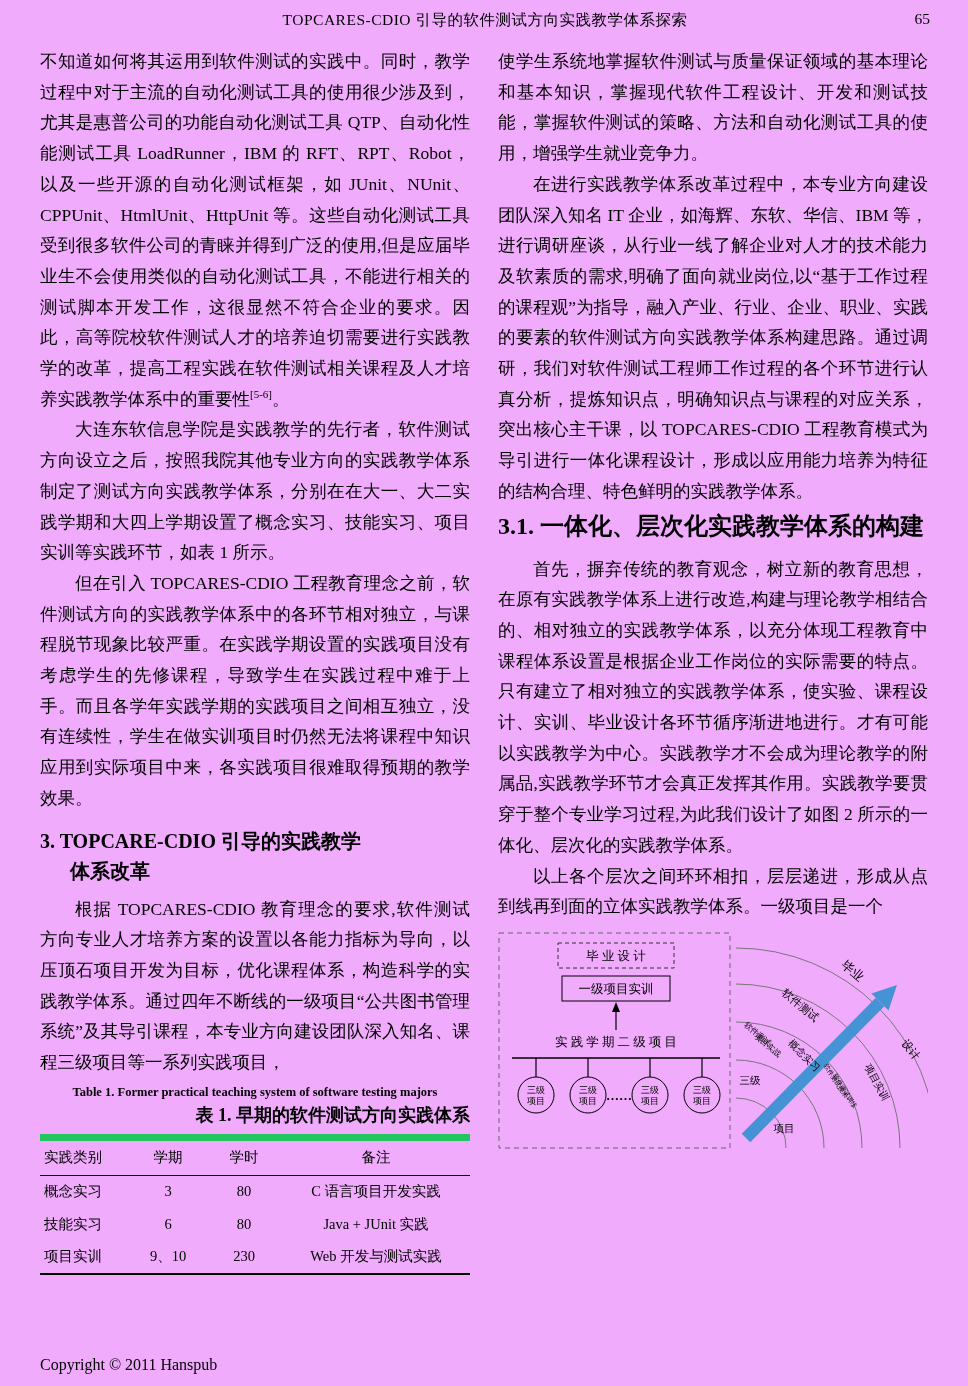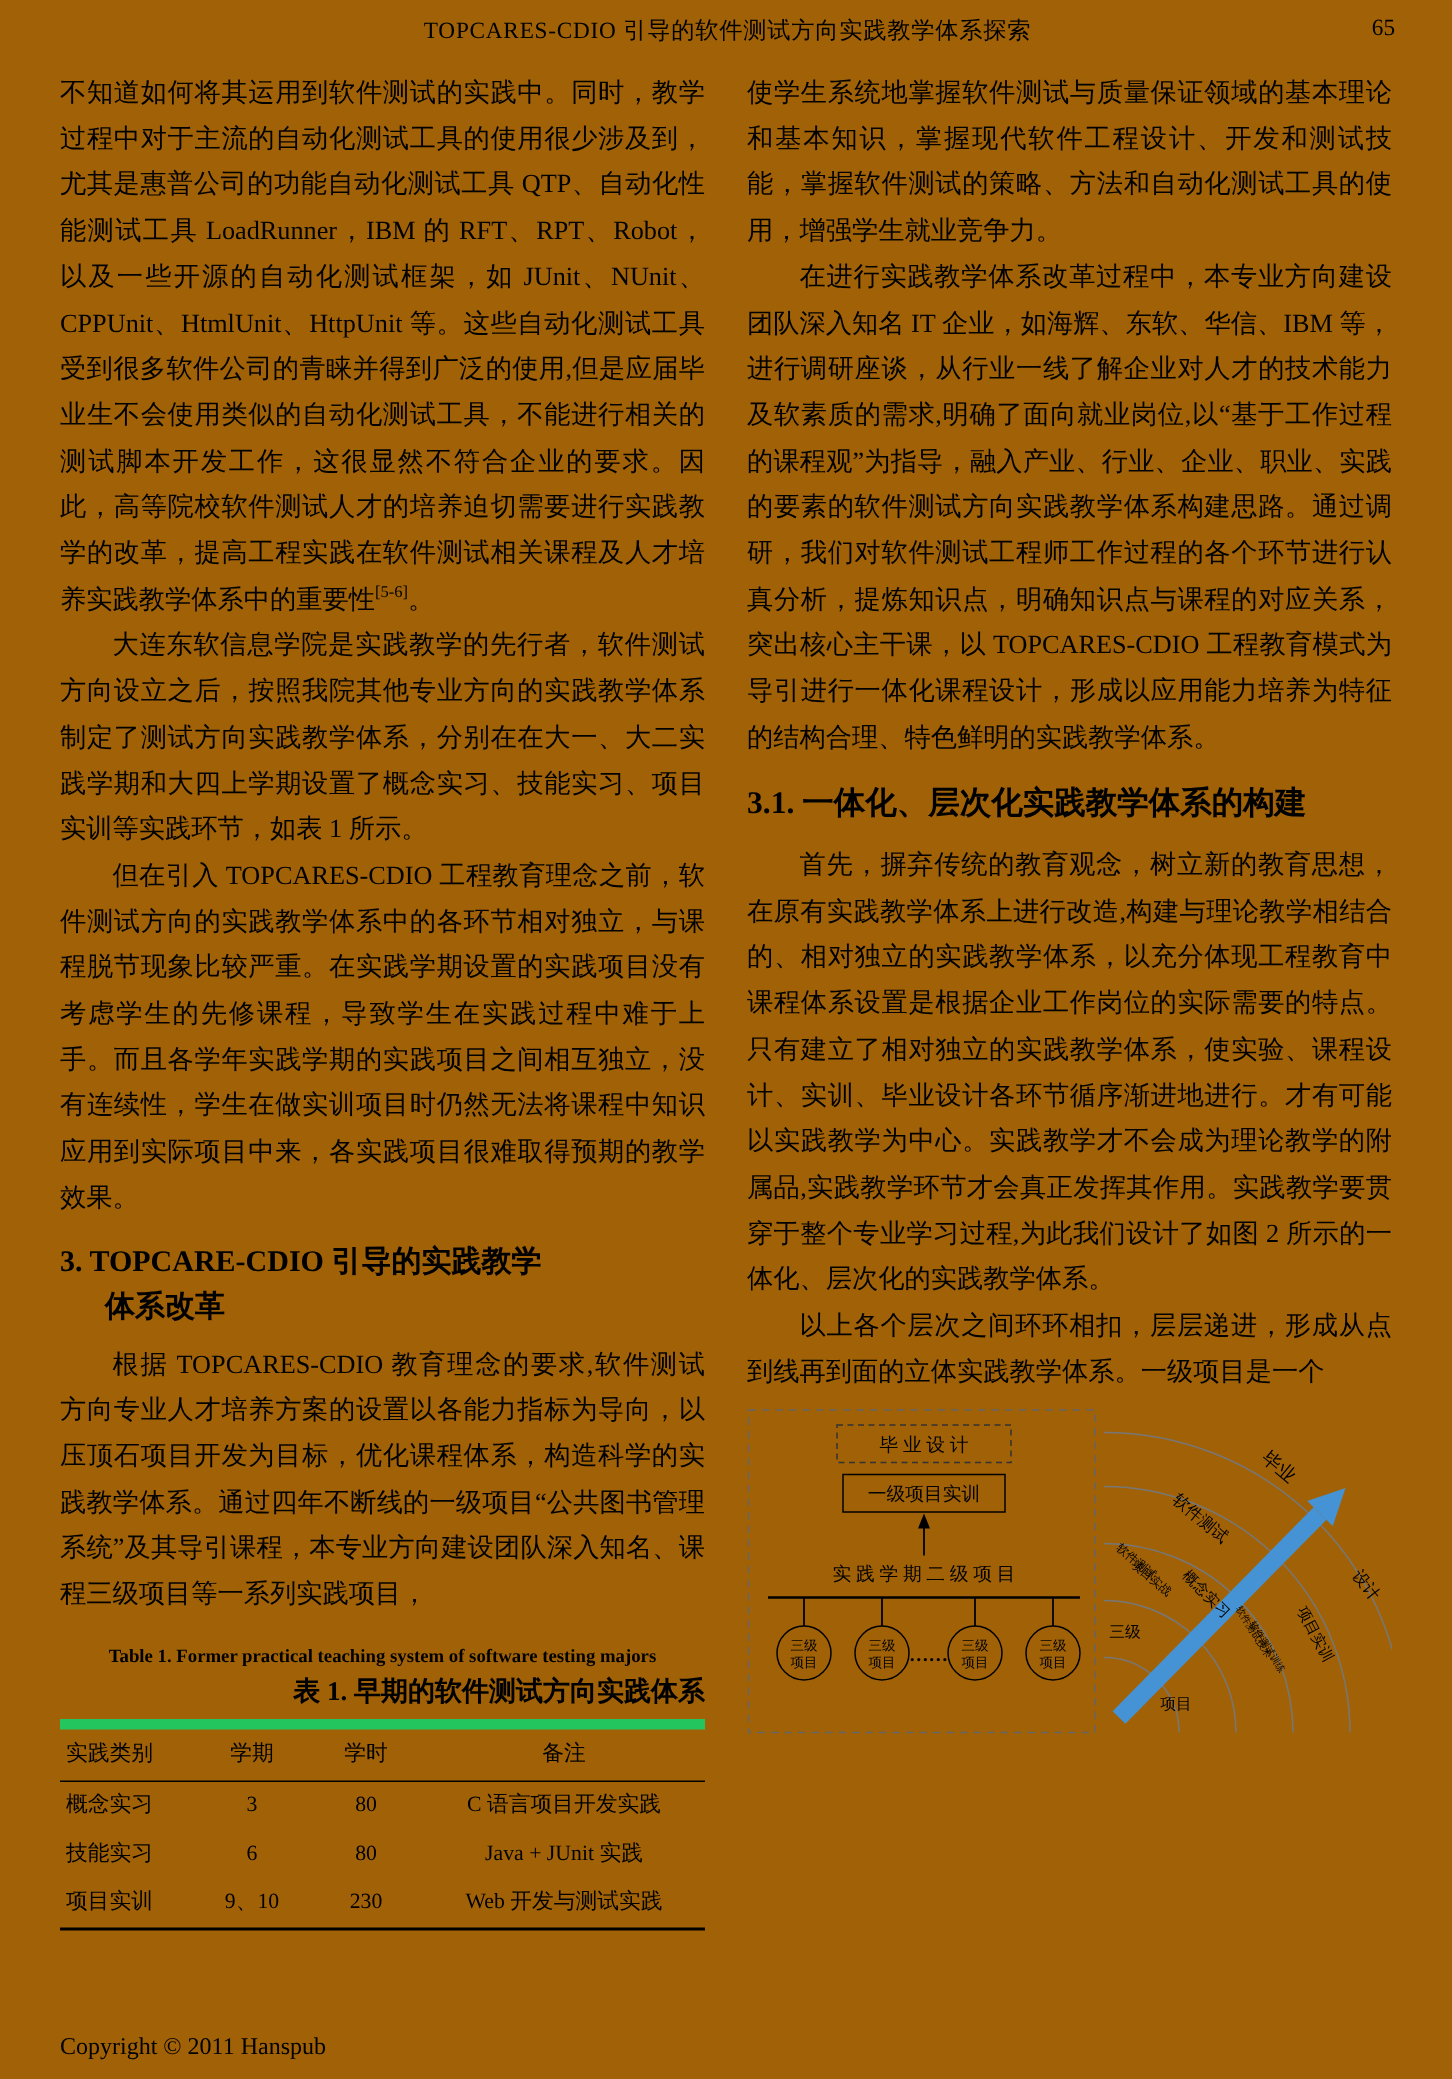--- a/index.html
+++ b/index.html
@@ -1,38 +1,38 @@
 <!DOCTYPE html>
 <html><head>
 <meta charset="utf-8">
 <style>
   * { margin:0; padding:0; box-sizing:border-box; }
   html,body { background:#fff; }
   .page {
-    position:relative; width:968px; height:1386px; background:#a16207;
+    position:relative; width:968px; height:1386px; background:#f0abfc;
     font-family:"Liberation Serif","DejaVu Serif",serif; color:#000;
     overflow:hidden;
   }
   .header { position:absolute; top:10px; left:40px; right:38px; height:24px; }
   .header-title { text-align:center; font-size:15.5px; letter-spacing:0.5px; }
   .header-page { position:absolute; right:0; top:0; font-size:15.5px; }
 
   .col { position:absolute; width:430px; font-size:17.5px; line-height:1.755;
          text-align:justify; }
   .col-left  { left:40px;  top:46px; }
   .col-right { left:498px; top:46px; }
   .col p { margin:0; }
   .col p.indent { text-indent:2em; }
   sup { font-size:11px; vertical-align:super; line-height:0; }
 
   .sec-h { font-weight:bold; font-size:20px; line-height:1.5; margin:12px 0 8px; text-align:left; }
   .sec-h .sec-h2 { padding-left:30px; }
-  .sec-h31 { font-weight:bold; font-size:21px; margin:13px 0 10px; text-align:left; }
+  .sec-h31 { font-weight:bold; font-size:24px; margin:1px 0 10px; text-align:left; }
 
-  .tbl-cap { margin-top:18px; text-align:center; line-height:1.4; }
+  .tbl-cap { margin-top:6px; text-align:center; line-height:1.4; }
   .cap-en { font-size:12.5px; font-weight:bold; text-align:center; }
   .cap-cn { font-size:18px;  font-weight:bold; text-align:right; margin-top:2px; }
 
   table.table1 { width:100%; border-collapse:collapse; font-size:14.5px; margin-top:6px; }
   table.table1 th { border-top:7px solid #22c55e; border-bottom:1px solid #000;
     font-weight:normal; padding:4px 2px; text-align:center; }
   table.table1 td { padding:3.5px 2px; text-align:center; }
   table.table1 tr.last td { border-bottom:2px solid #000; }
   table.table1 .c0 { text-align:left; width:90px; padding-left:4px; }
   table.table1 .c1 { width:76px; }

